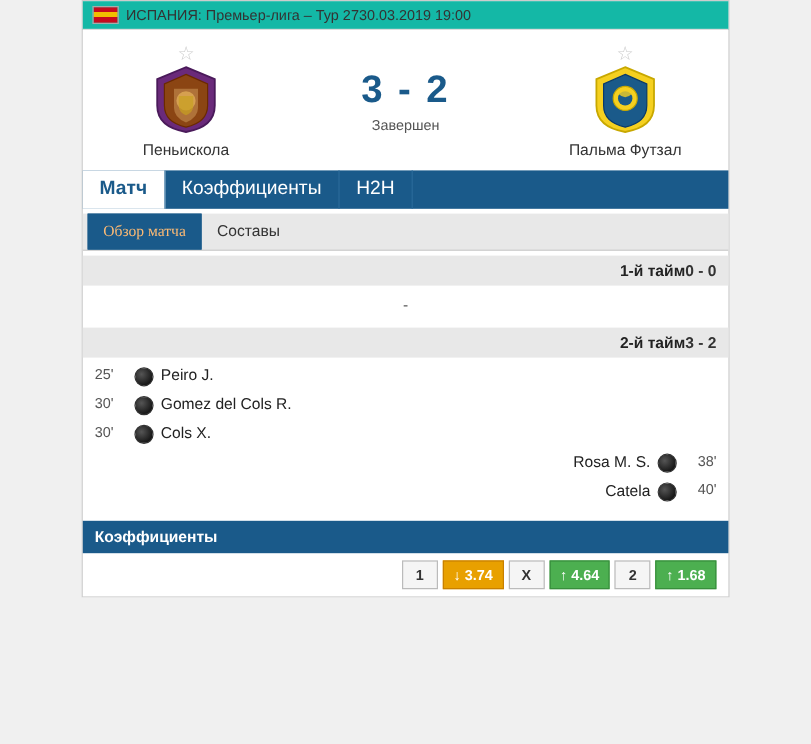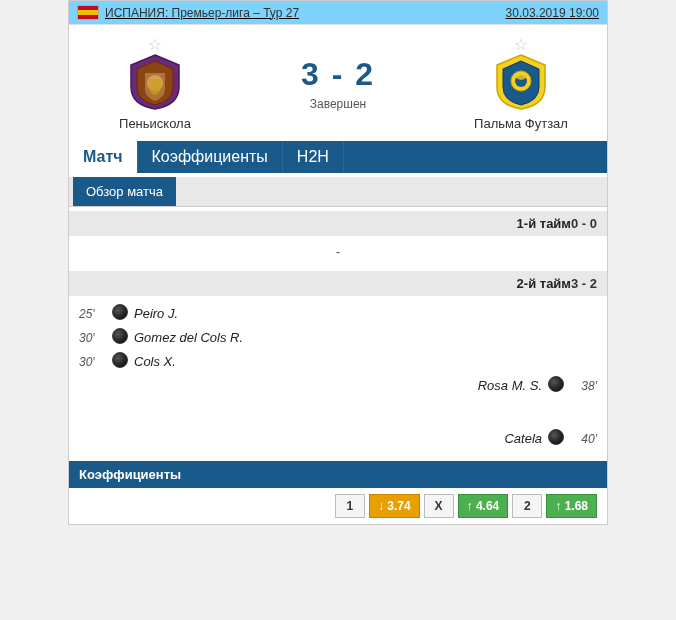--- a/index.html
+++ b/index.html
@@ -10,27 +10,25 @@
       width: 676px;
     }
     .container {
       width: 540px;
       margin: 0 auto;
       background: #fff;
       border: 1px solid #ccc;
     }
     
     .header-bar {
-      background: #7dd3fc;
+      background: #14b8a6;
       border-bottom: 1px solid #ddd;
       padding: 4px 8px;
       display: flex;
       align-items: center;
-      justify-content: space-between;
-      text-decoration: underline;
     }
     .header-left {
       display: flex;
       align-items: center;
       gap: 6px;
     }
     .flag {
       width: 22px;
       height: 15px;
       display: inline-block;
@@ -123,22 +121,23 @@
     }
     .sub-tab-item {
       padding: 6px 12px;
       font-size: 13px;
       cursor: pointer;
       color: #333;
       border: 1px solid transparent;
     }
     .sub-tab-item.active {
       background: #1a5a8a;
-      color: #ffffff;
+      color: #fdba74;
       border-color: #1a5a8a;
+      font-family: Liberation Serif, serif;
     }
 
     
     .section-header {
       background: #e8e8e8;
       padding: 5px 10px;
       font-size: 13px;
       font-weight: bold;
       color: #222;
       display: flex;
@@ -151,24 +150,23 @@
       color: #333;
     }
 
     
     .events-area {
       padding: 4px 0;
       min-height: 22px;
     }
     .event-row {
       display: flex;
-      align-items: flex-end;
+      align-items: flex-start;
       padding: 3px 10px;
       font-size: 13px;
-      font-style: italic;
     }
     .event-row.right-align {
       justify-content: flex-end;
     }
     .event-minute {
       width: 32px;
       color: #555;
       font-size: 12px;
     }
     .event-icon {
@@ -292,20 +290,21 @@
   </div>
 
   <div class="tabs-bar">
     <div class="tab-item active">Матч</div>
     <div class="tab-item">Коэффициенты</div>
     <div class="tab-item">Н2Н</div>
   </div>
 
   <div class="sub-tabs-bar">
     <div class="sub-tab-item active">Обзор матча</div>
+    <div class="sub-tab-item">Составы</div>
   </div>
 
   <div class="section-header">
     <span>1-й тайм</span>
     <span class="section-score">0 - 0</span>
   </div>
   <div class="events-area">
     <div class="dash-row">-</div>
   </div>
 
@@ -342,21 +341,21 @@
       <span class="event-icon" style="margin-left:5px;margin-right:0;">
           <span class="ball-icon"></span>
         </span>
       <span class="event-minute" style="text-align:right;">38'</span>
     </div>
     <div class="event-row right-align">
       <span class="event-player">Catela</span>
       <span class="event-icon" style="margin-left:5px;margin-right:0;">
           <span class="ball-icon"></span>
         </span>
-      <span class="event-minute" style="text-align:right;margin-top:33px;">40'</span>
+      <span class="event-minute" style="text-align:right;">40'</span>
     </div>
   </div>
 
   <div class="coeff-header">
     <span>Коэффициенты</span>
   </div>
   <div class="coeff-row">
     <button class="coeff-btn num">1</button>
     <button class="coeff-btn down">↓ <span>3.74</span></button>
     <button class="coeff-btn x-btn">X</button>

